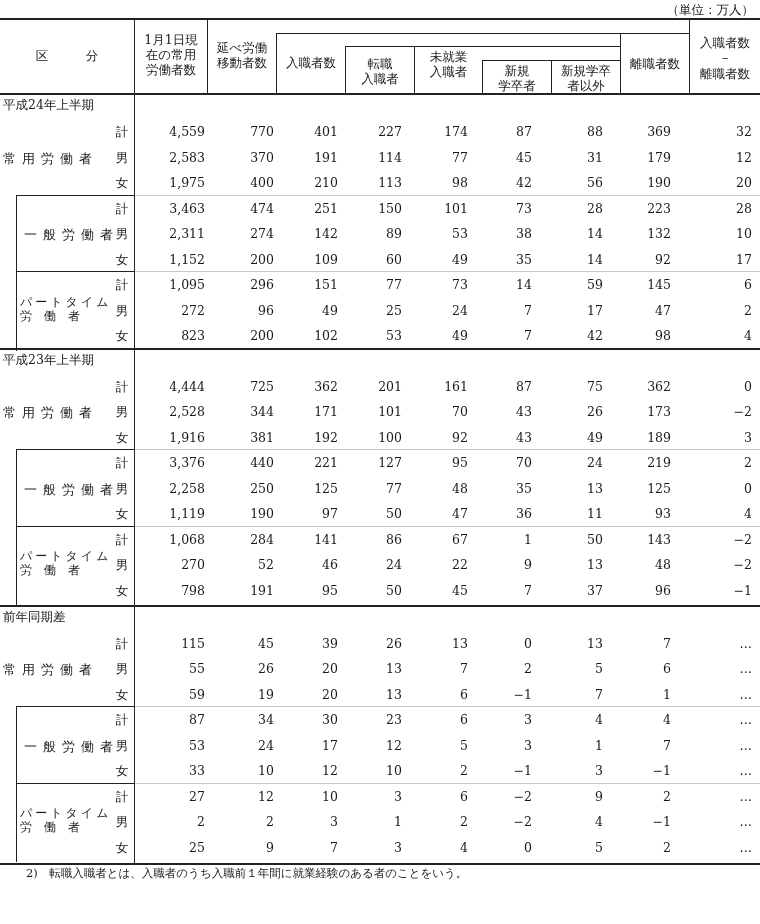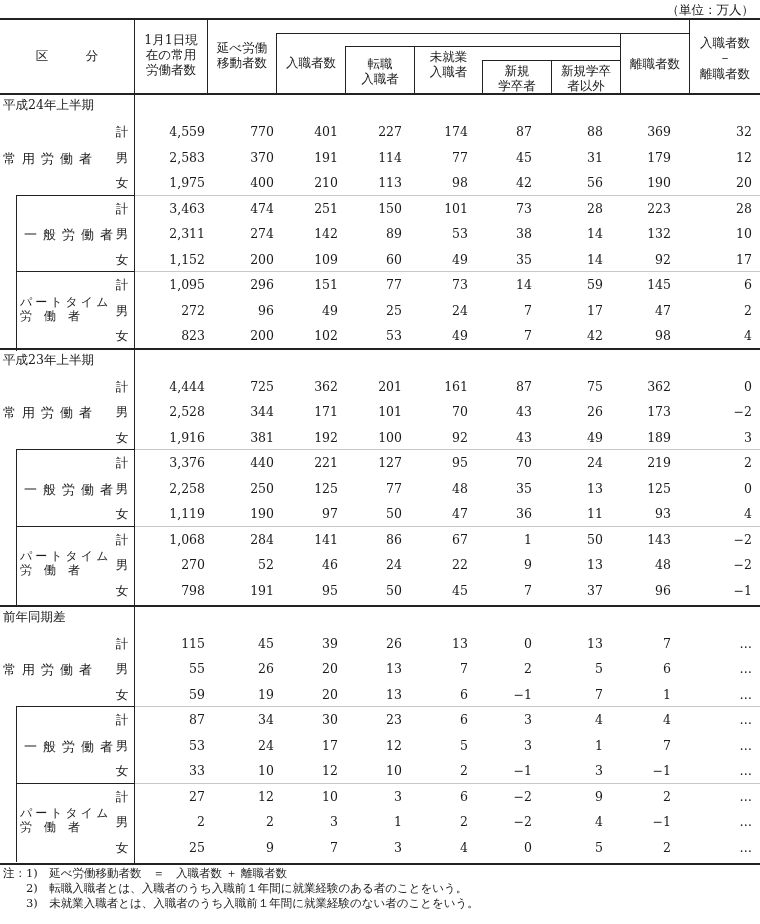--- a/index.html
+++ b/index.html
@@ -367,16 +367,14 @@
     <div class="cell" style="top:839.5px;right:422px;">7</div>
     <div class="cell" style="top:839.5px;right:358px;">3</div>
     <div class="cell" style="top:839.5px;right:292px;">4</div>
     <div class="cell" style="top:839.5px;right:228px;">0</div>
     <div class="cell" style="top:839.5px;right:157px;">5</div>
     <div class="cell" style="top:839.5px;right:89px;">2</div>
     <div class="cell" style="top:839.5px;right:8px;">…</div>
   </div>
 
 <div class="notes" style="top:866px;">
-  <div>注：1)　延べ労働移動者数　＝　入職者数 ＋ 離職者数</div>
   <div>　　2)　転職入職者とは、入職者のうち入職前１年間に就業経験のある者のことをいう。</div>
-  <div>　　3)　未就業入職者とは、入職者のうち入職前１年間に就業経験のない者のことをいう。</div>
 </div>
 
 </body></html>

